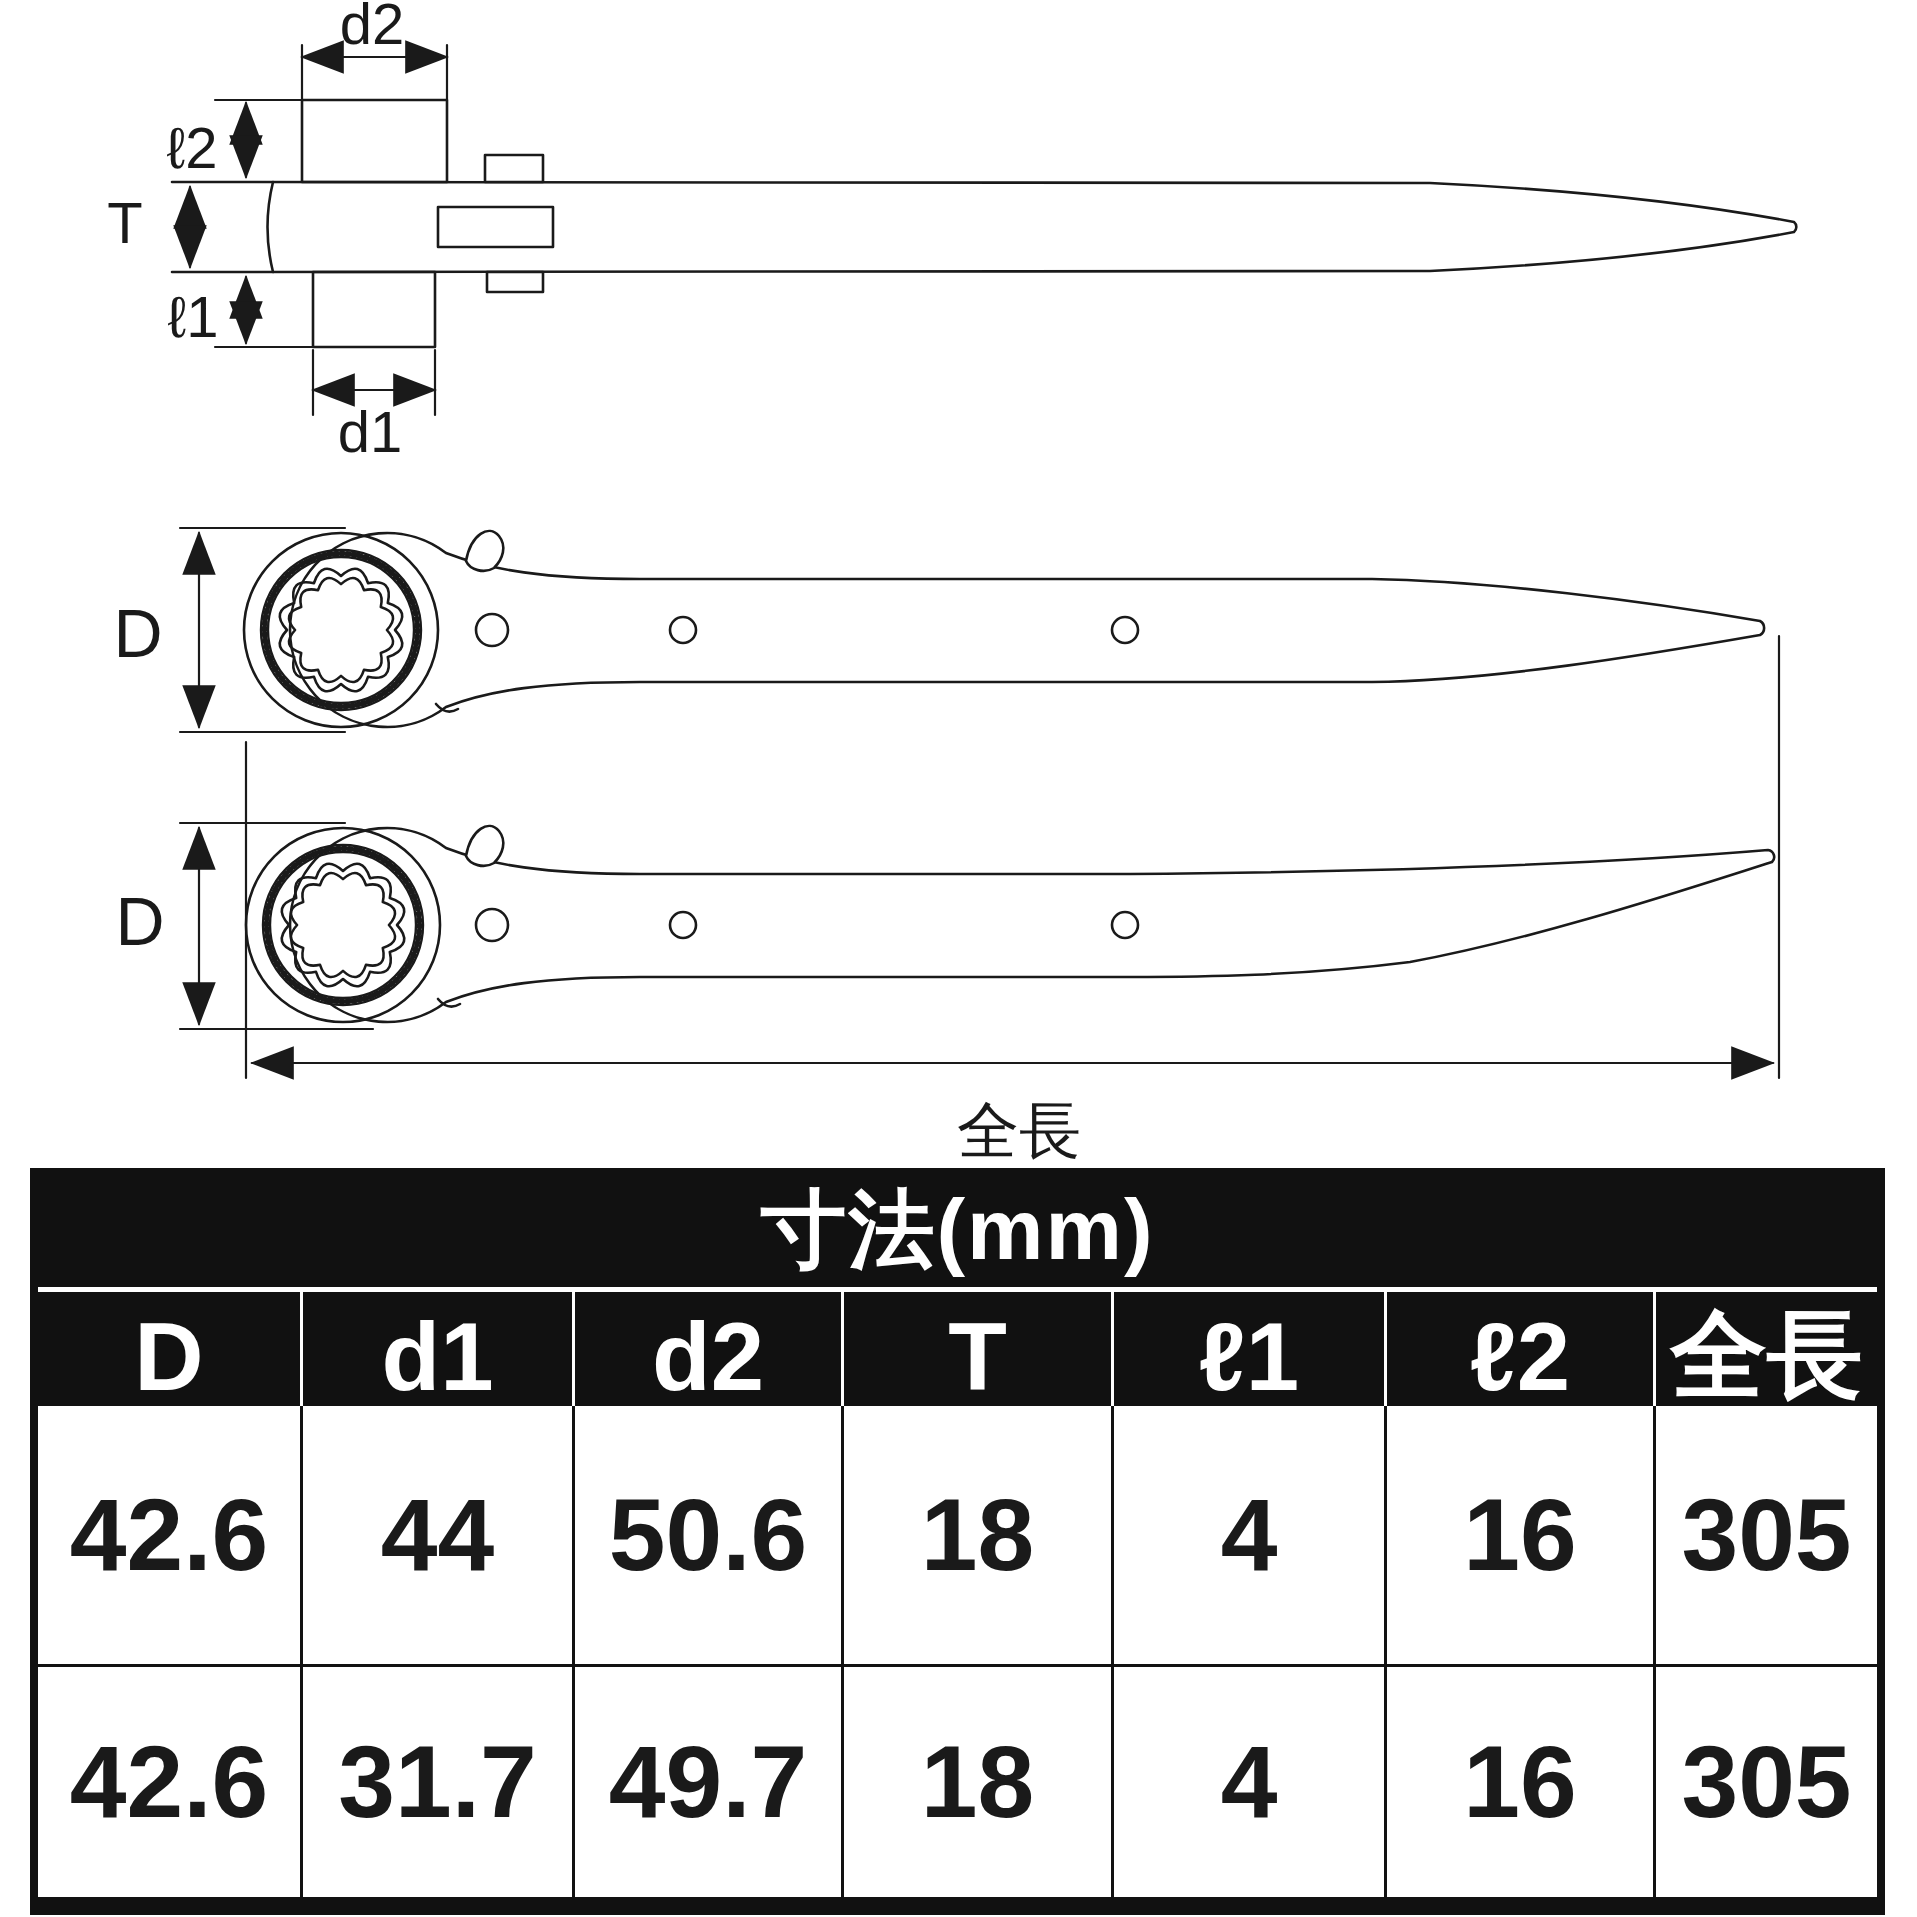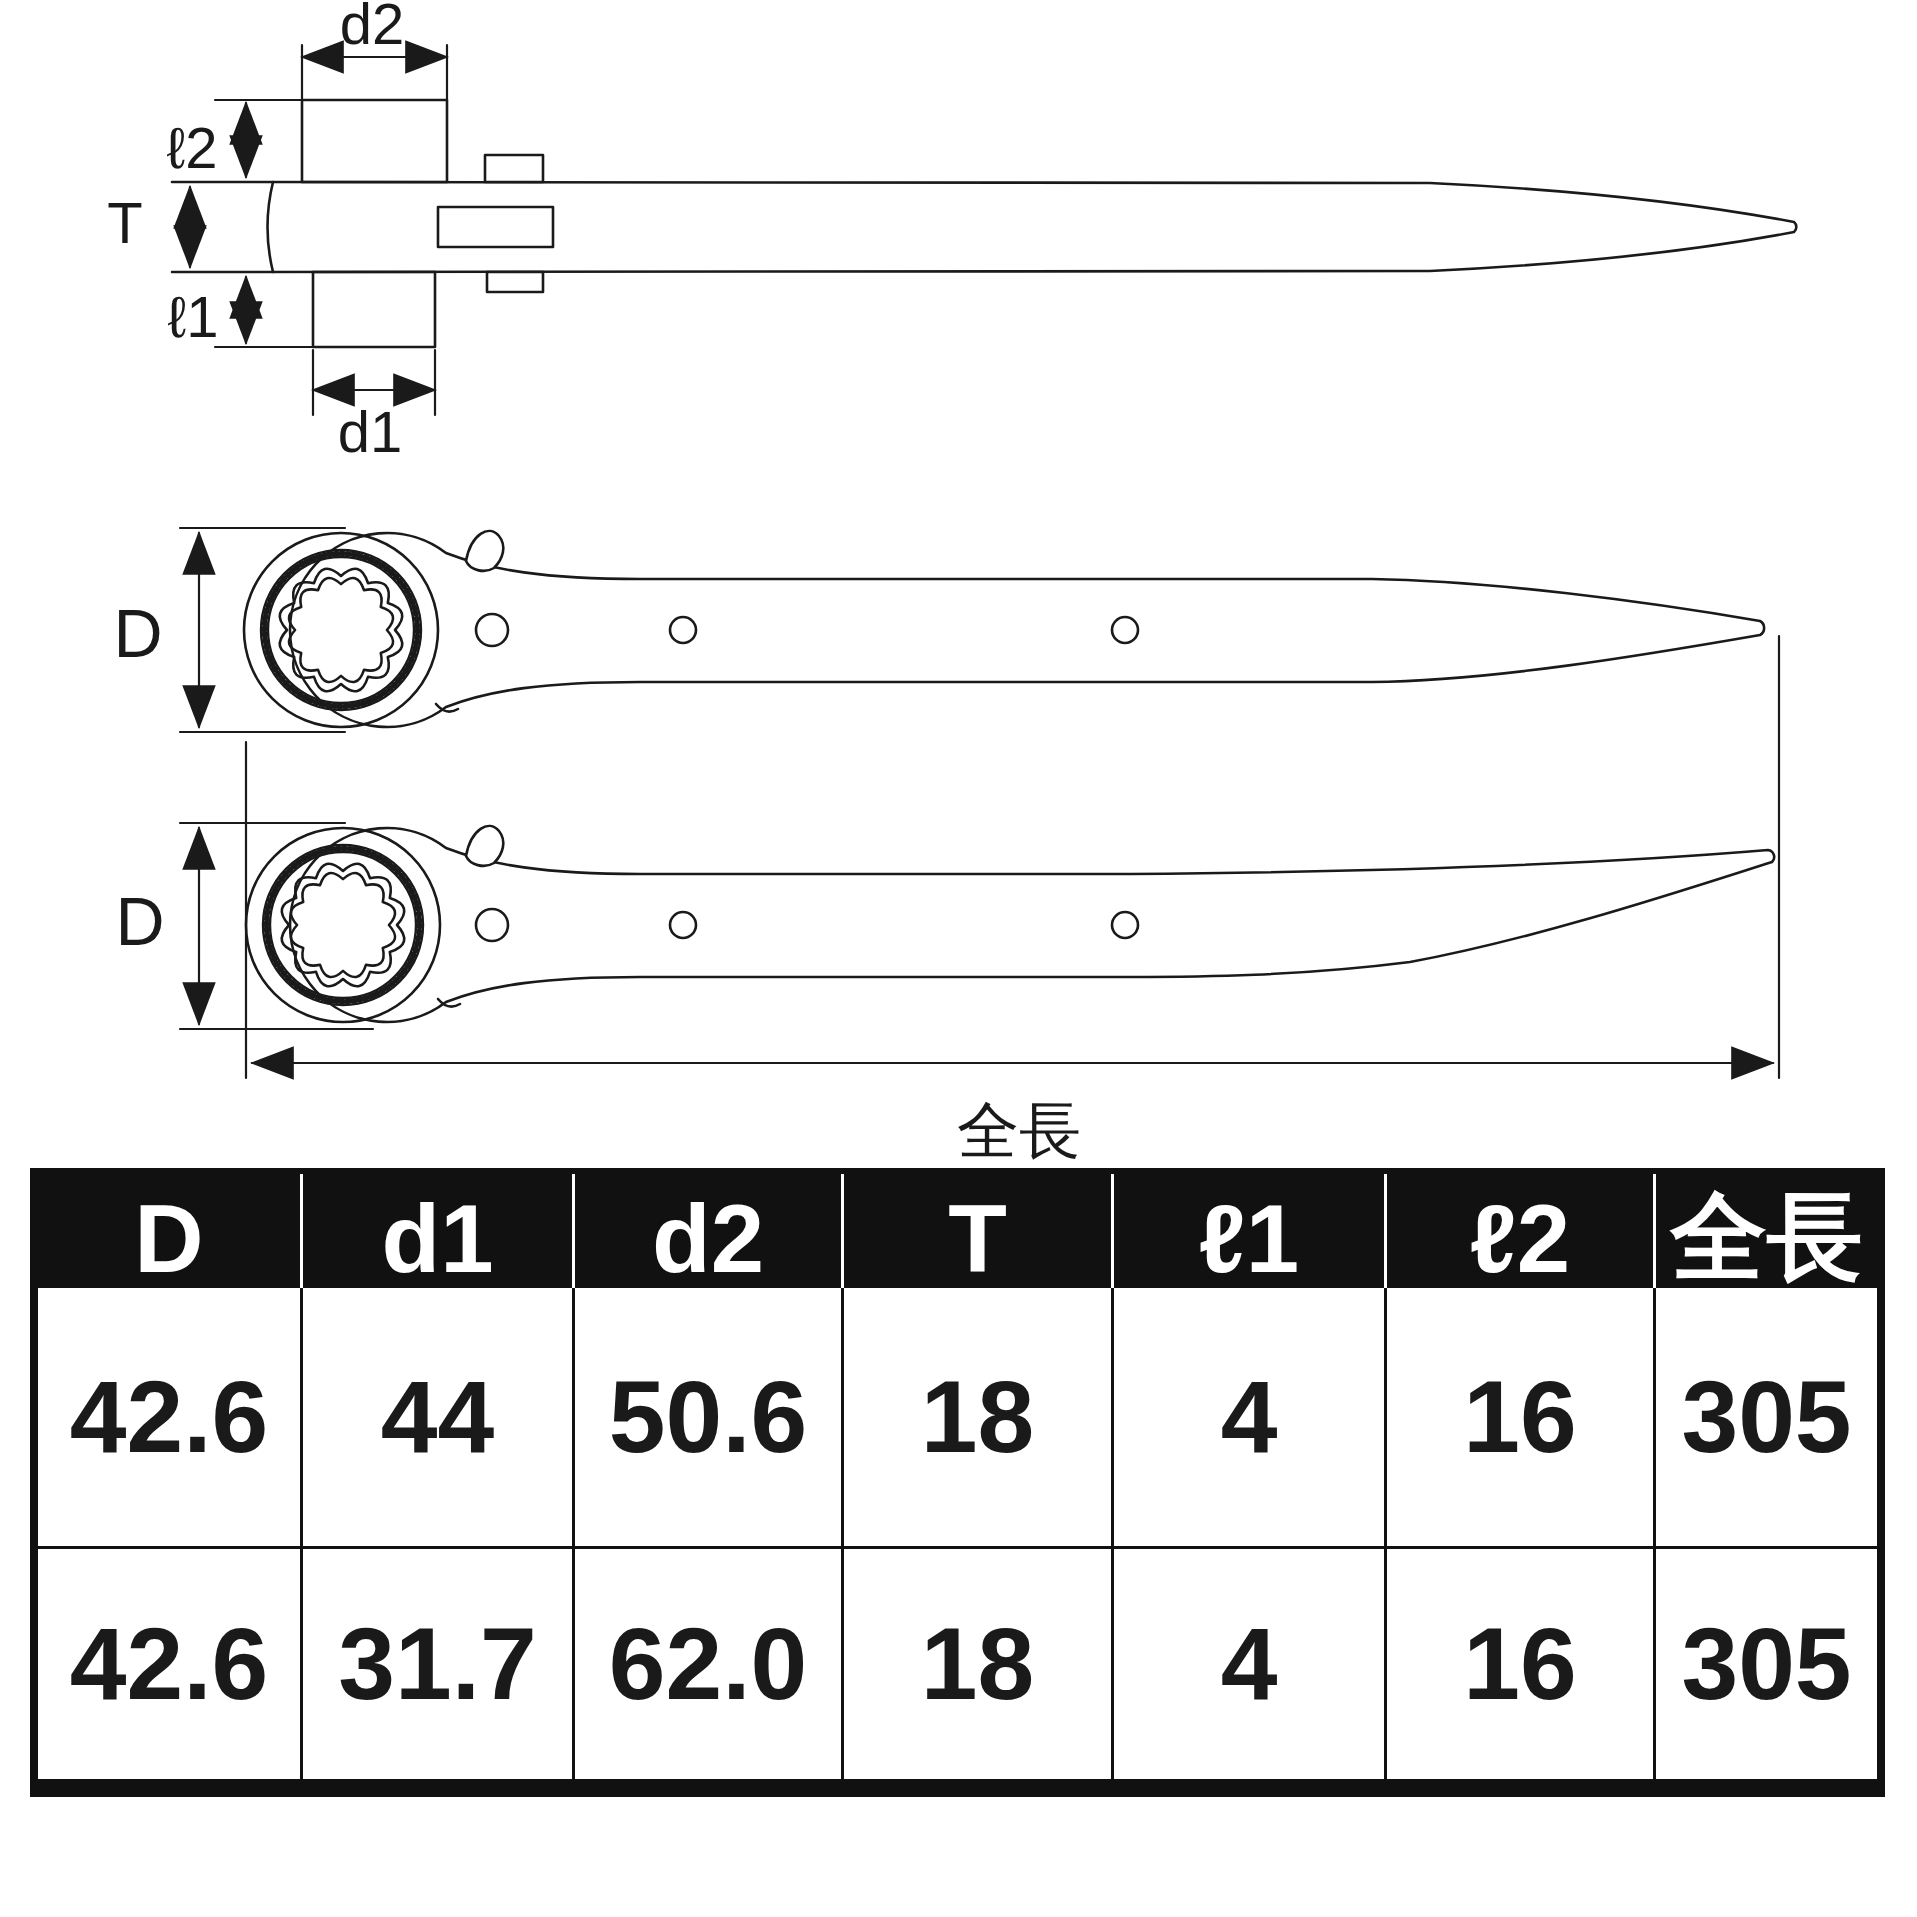--- a/index.html
+++ b/index.html
@@ -136,20 +136,21 @@
 
     <g stroke="#1a1a1a" stroke-width="2.2">
       <line x1="246" y1="742" x2="246" y2="1078"></line>
       <line x1="1779" y1="636" x2="1779" y2="1078"></line>
       <line x1="252" y1="1063" x2="1773" y2="1063" marker-start="url(#ah)" marker-end="url(#ah)"></line>
     </g>
     <text class="cjk" text-anchor="middle" x="1019" y="1152">全長</text>
   </svg>
 
   <div class="spec-table">
+    <div class="tbl-title">寸法(mm)</div>
 
     <div class="tbl-head">
       <div class="hcell">D</div>
       <div class="hcell">d1</div>
       <div class="hcell">d2</div>
       <div class="hcell">T</div>
       <div class="hcell">ℓ1</div>
       <div class="hcell">ℓ2</div>
       <div class="hcell">全長</div>
     </div>
@@ -158,21 +159,21 @@
       <div class="cell">42.6</div>
       <div class="cell">44</div>
       <div class="cell">50.6</div>
       <div class="cell">18</div>
       <div class="cell">4</div>
       <div class="cell">16</div>
       <div class="cell">305</div>
 
       <div class="cell">42.6</div>
       <div class="cell">31.7</div>
-      <div class="cell">62.0</div>
+      <div class="cell">49.7</div>
       <div class="cell">18</div>
       <div class="cell">4</div>
       <div class="cell">16</div>
       <div class="cell">305</div>
     </div>
   </div>
 
 </div>
 
 </body></html>

